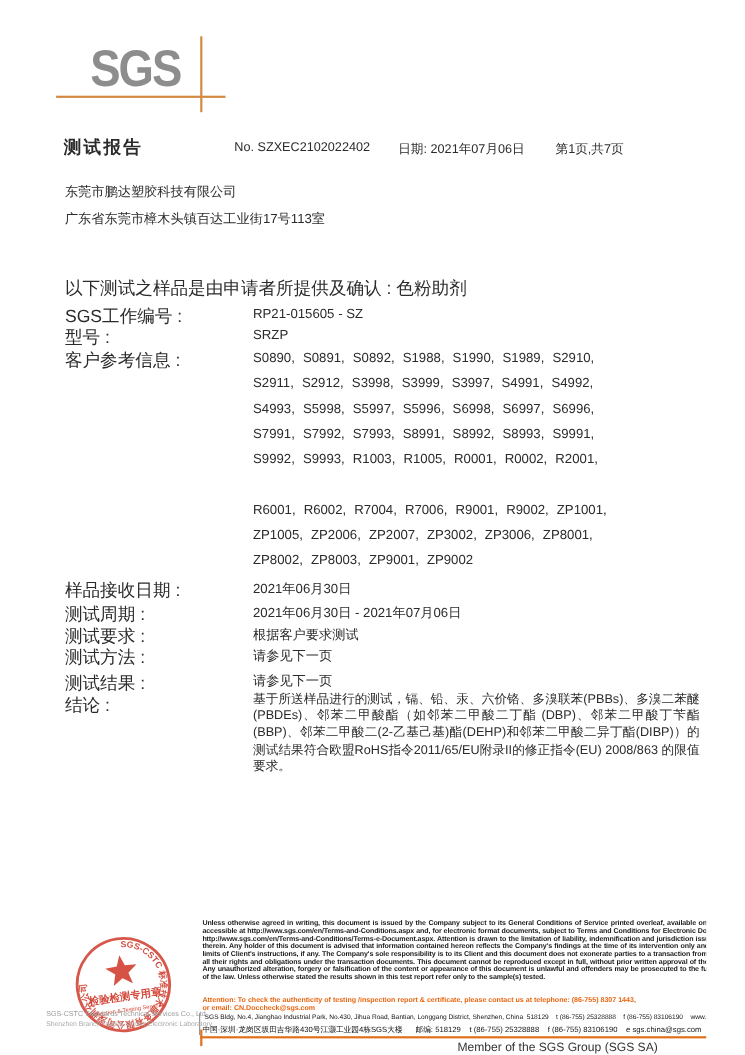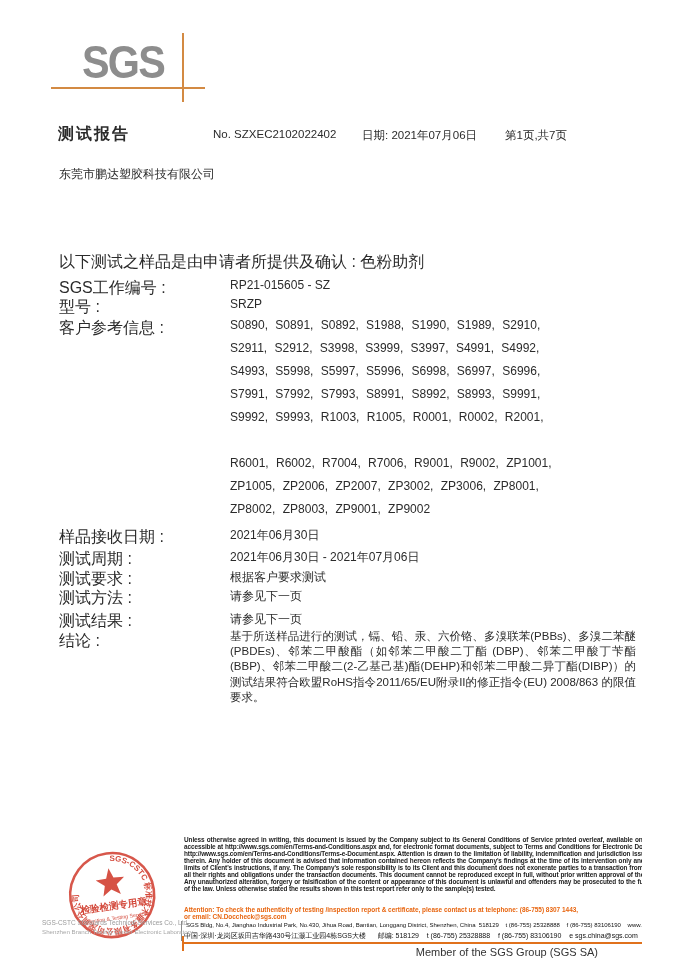--- a/index.html
+++ b/index.html
@@ -47,20 +47,21 @@
   <div class="abs logo-text">SGS</div>
   <div class="abs logo-hline"></div>
   <div class="abs logo-vline"></div>
 
   <div class="abs doc-title">测试报告</div>
   <div class="abs report-no">No. SZXEC2102022402</div>
   <div class="abs report-date">日期: 2021年07月06日</div>
   <div class="abs report-page">第1页,共7页</div>
 
   <div class="abs applicant-name">东莞市鹏达塑胶科技有限公司</div>
+  <div class="abs applicant-addr">广东省东莞市樟木头镇百达工业街17号113室</div>
 
   <div class="abs lbl" style="top:252px">以下测试之样品是由申请者所提供及确认 : 色粉助剂</div>
 
   <div class="abs lbl" style="top:278px">SGS工作编号 :</div>
   <div class="abs val" style="top:278px">RP21-015605 - SZ</div>
 
   <div class="abs lbl" style="top:297px">型号 :</div>
   <div class="abs val" style="top:297px">SRZP</div>
 
   <div class="abs lbl" style="top:318px">客户参考信息 :</div>

